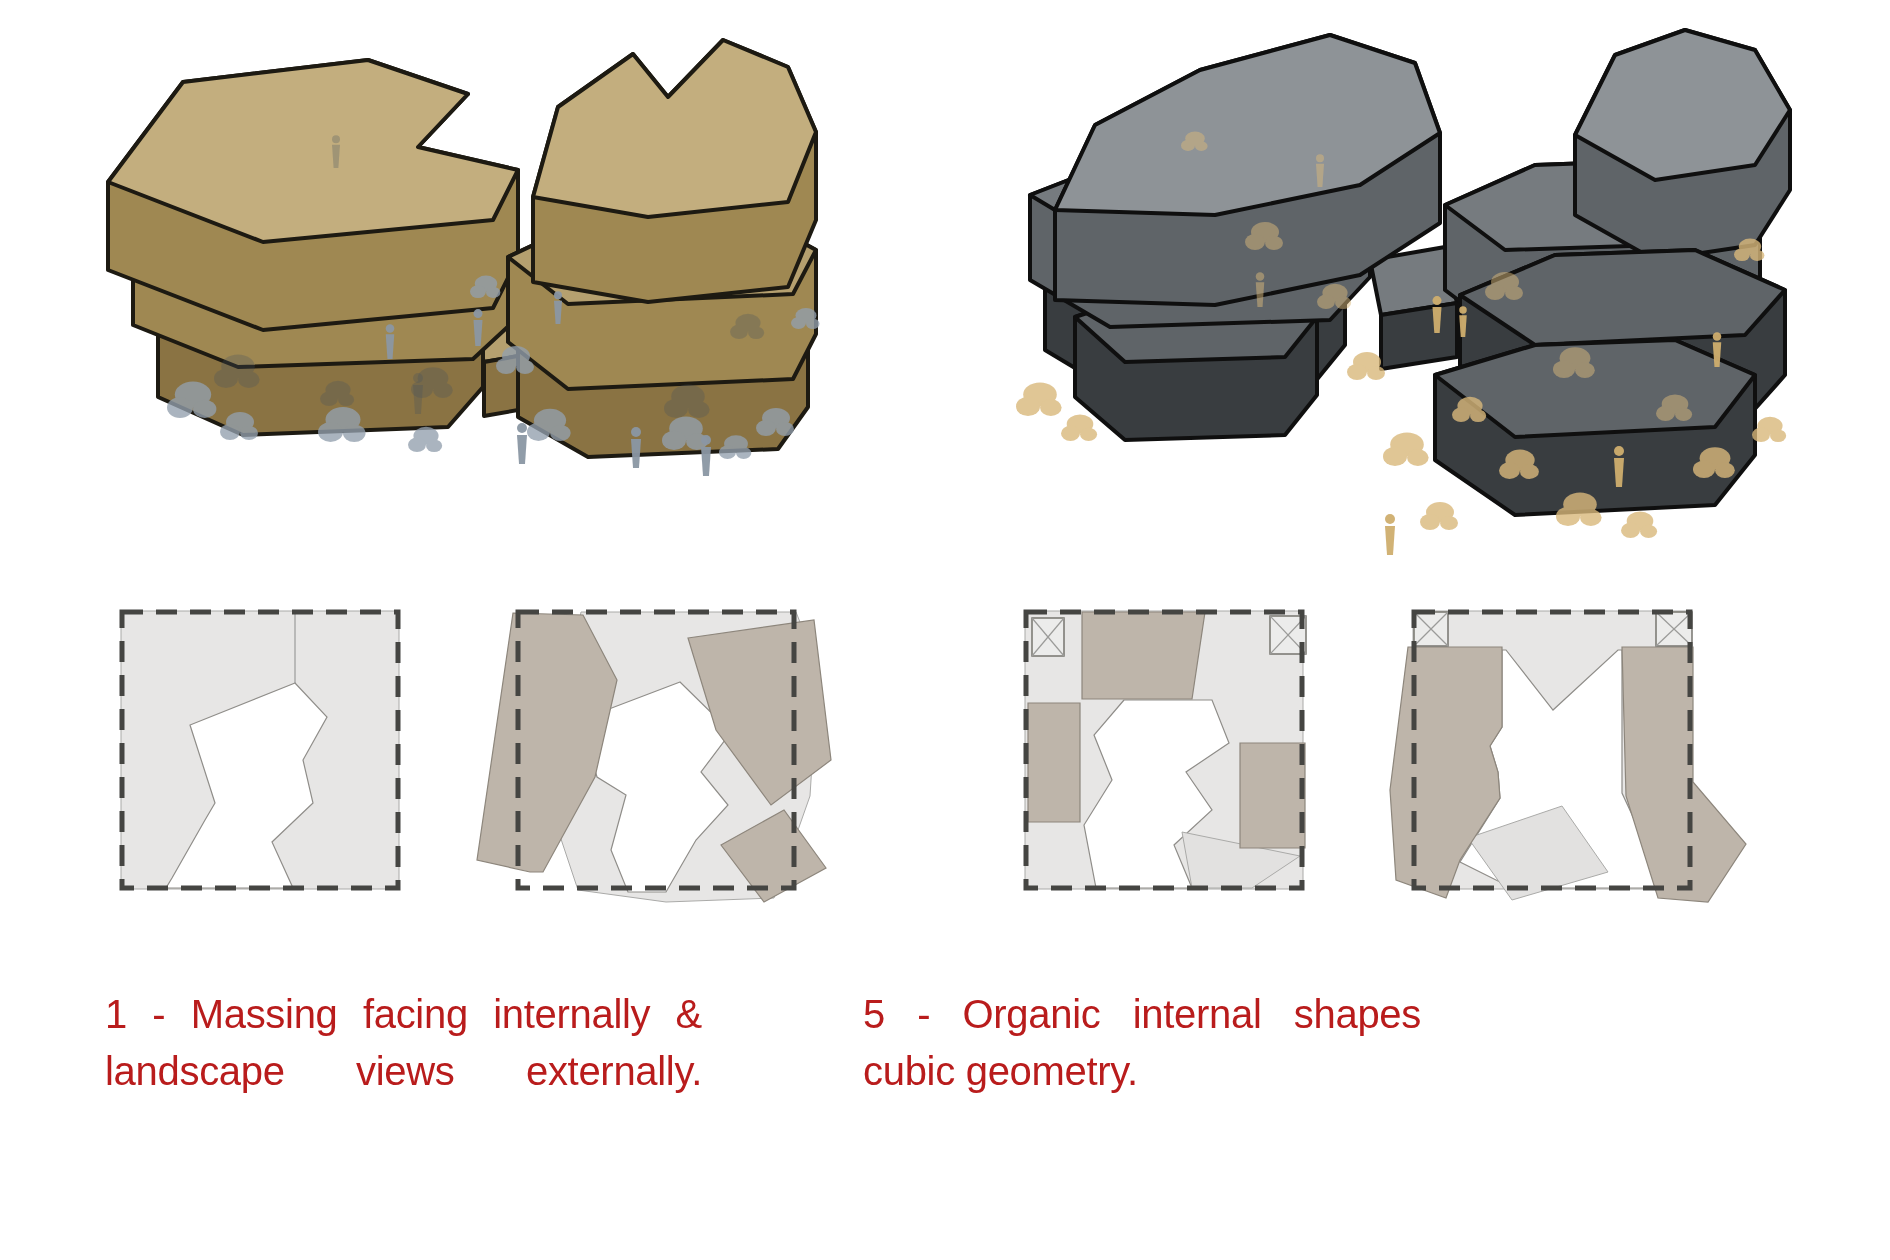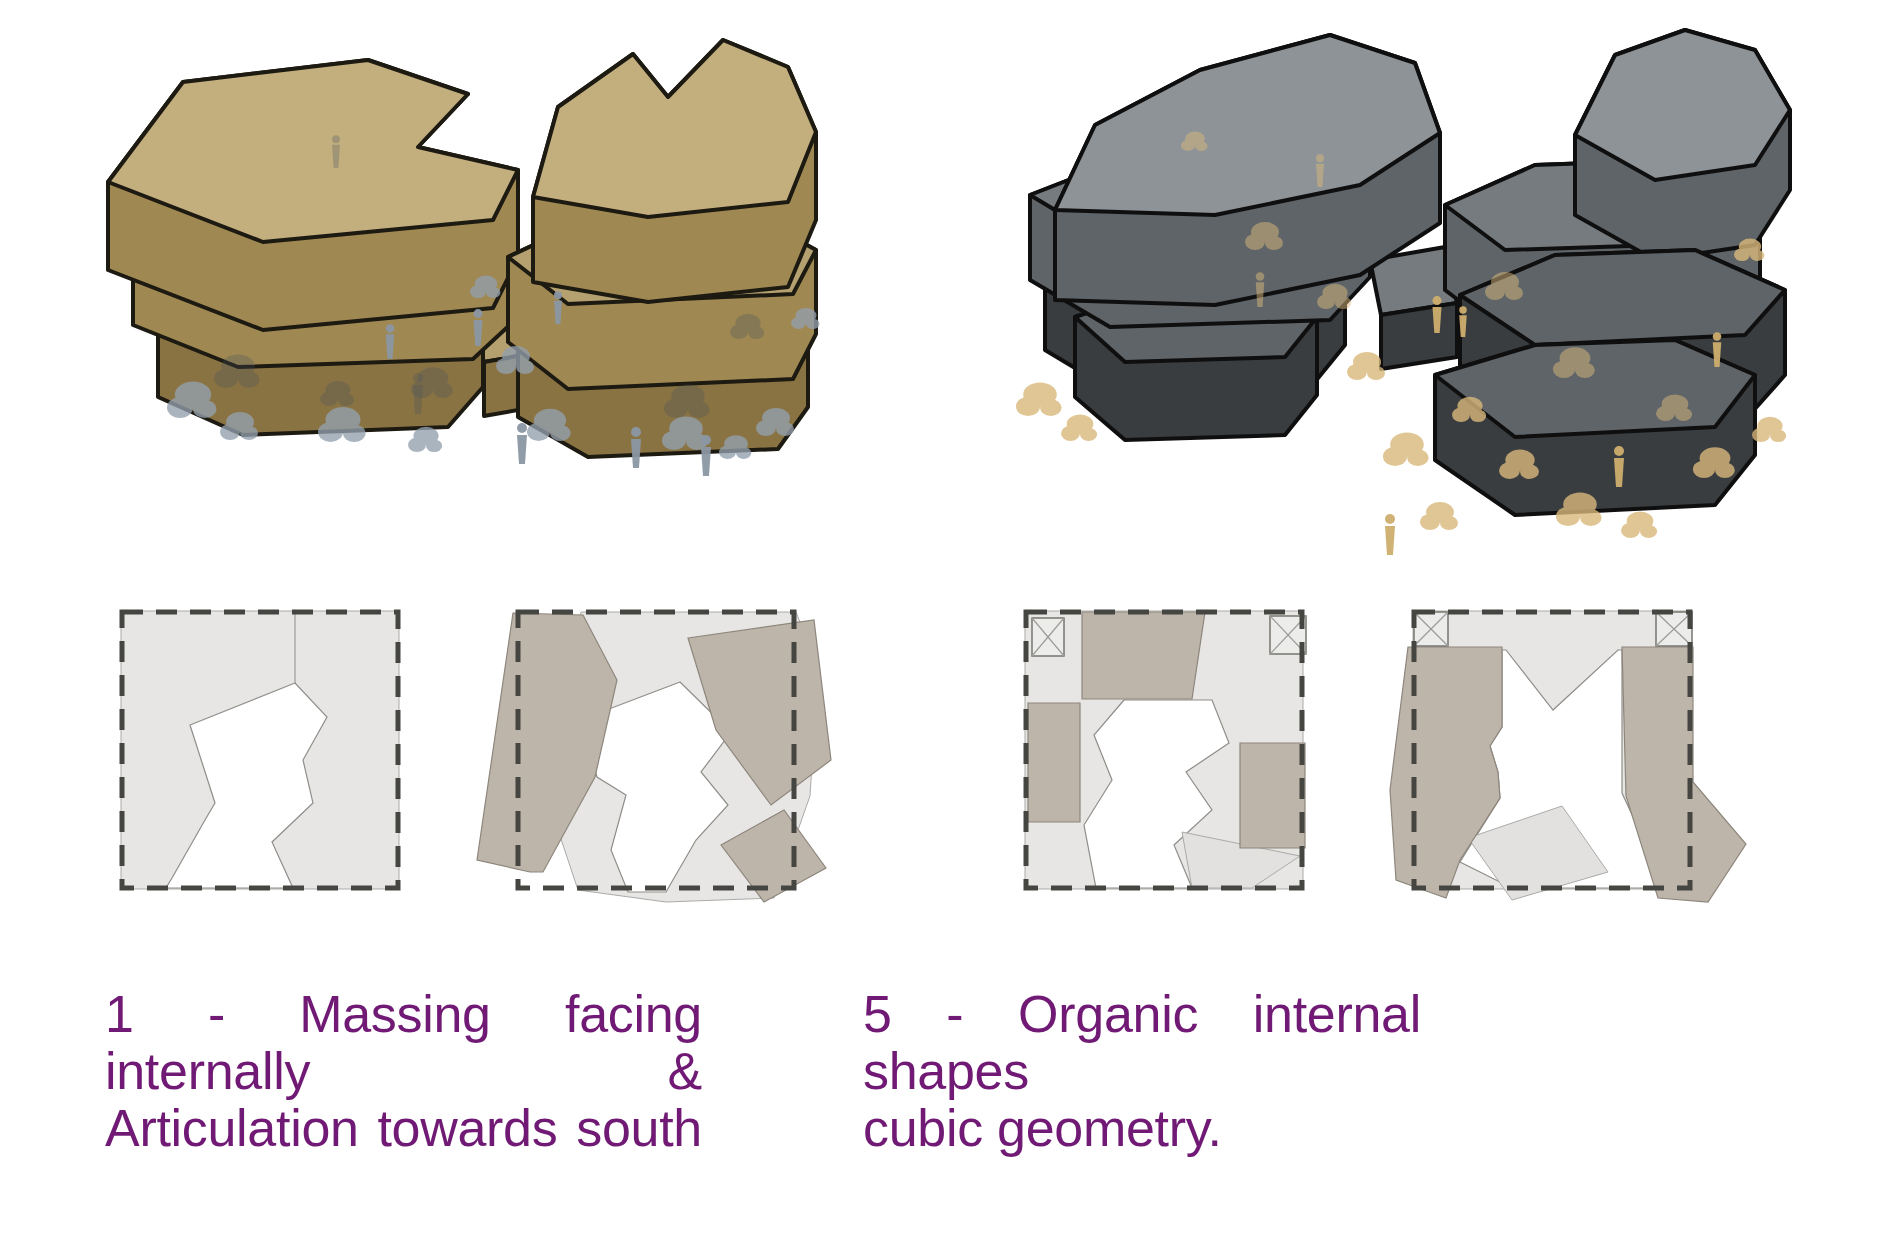--- a/index.html
+++ b/index.html
@@ -29,21 +29,21 @@
   .plan{position:absolute;top:610px;width:280px;height:280px;}
   .pl-light{fill:#e7e6e5;stroke:#aaaaa8;stroke-width:1;}
   .pl-light2{fill:#e2e1e0;stroke:#aaaaa8;stroke-width:1;}
   .pl-tan{fill:#beb5aa;stroke:#8d867c;stroke-width:1.2;}
   .pl-void{fill:#ffffff;stroke:#8f8d89;stroke-width:1.2;}
   .pl-hair{stroke:#9b9b99;stroke-width:1.2;fill:none;}
   .pl-dash{fill:none;stroke:#454542;stroke-width:5;stroke-dasharray:21 13;}
   .pl-core{fill:#ececeb;stroke:#77756f;stroke-width:1.5;}
 
   
-  .caption{position:absolute;top:986px;color:#701a75;font-size:52px;line-height:57px;
+  .caption{position:absolute;top:986px;color:#b91c1c;font-size:40px;line-height:57px;
            font-weight:300;letter-spacing:-0.3px;}
   .cap-line{text-align:justify;text-align-last:justify;}
   .cap-line.last{text-align-last:left;}
   #caption-1{left:105px;width:597px;}
   #caption-2{left:863px;width:558px;}
 </style>
 </head>
 <body>
 
 <div class="page">
@@ -237,21 +237,21 @@
     <g>
       <rect class="pl-core" x="244" y="2" width="36" height="34"></rect>
       <line class="pl-hair" x1="244" y1="2" x2="280" y2="36"></line>
       <line class="pl-hair" x1="280" y1="2" x2="244" y2="36"></line>
     </g>
     <rect class="pl-dash" x="2" y="2" width="276" height="276"></rect>
   </svg>
 
   <div class="caption" id="caption-1">
     <div class="cap-line">1 - Massing facing internally &amp;</div>
-    <div class="cap-line">Articulation towards south</div>
+    <div class="cap-line">landscape views externally.</div>
   </div>
 
   <div class="caption" id="caption-2">
     <div class="cap-line">5 - Organic internal shapes</div>
     <div class="cap-line last">cubic geometry.</div>
   </div>
 
 </div>
 
 </body></html>

